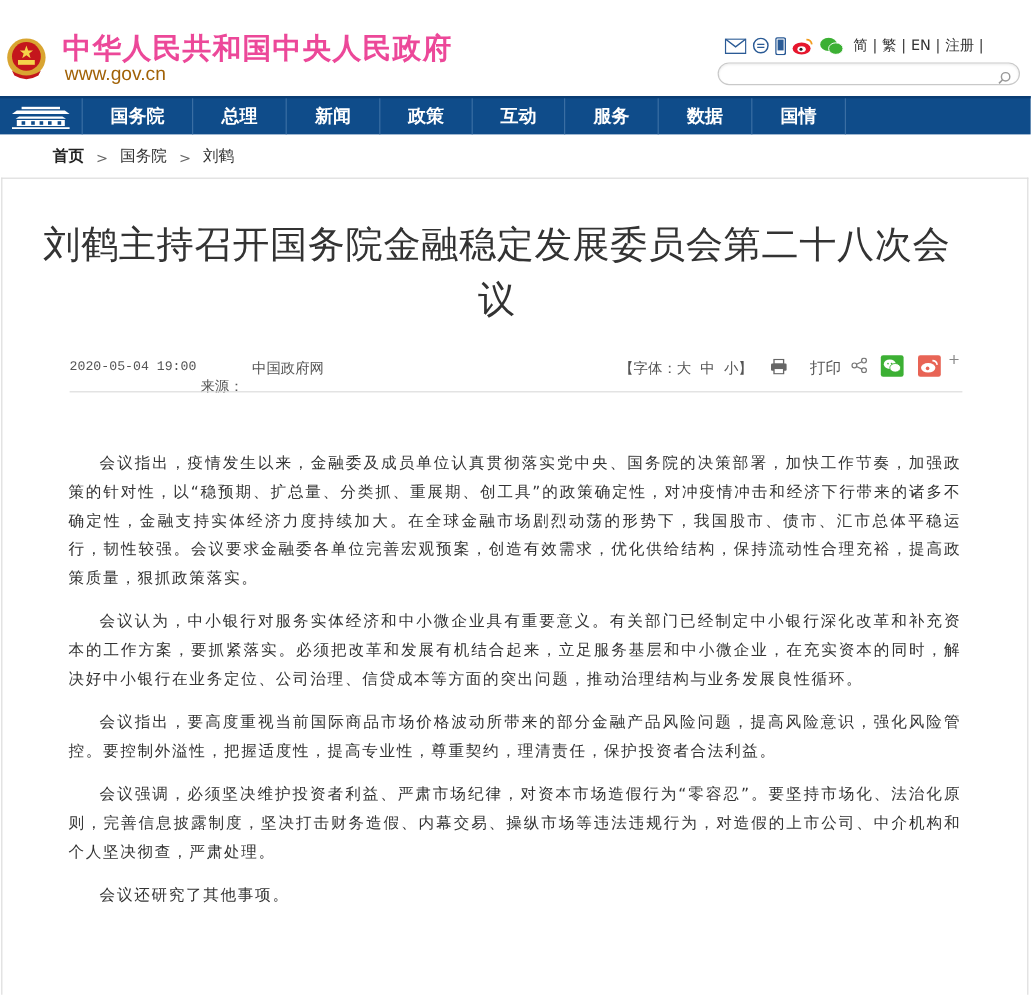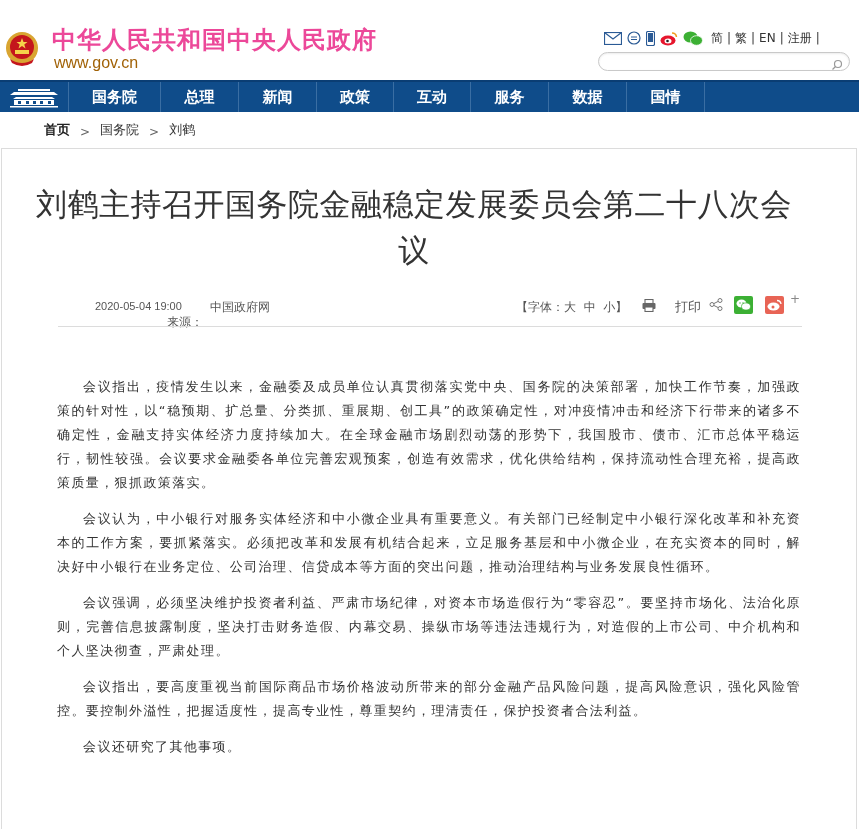--- a/index.html
+++ b/index.html
@@ -28,21 +28,21 @@
   
   .breadcrumb { position: absolute; left: 0; top: 121px; height: 18px; display: flex; align-items: flex-end; font-size: 13px; color: #333; margin-left: 44px; }
   .breadcrumb .home { font-weight: bold; color: #222; }
   .breadcrumb .arrow { margin: 0 10px; color: #666; font-size: 12px; }
 
   
   .article-box { position: absolute; left: 1px; top: 148px; width: 856px; height: 700px; border: 1px solid #dcdcdc; border-bottom: none; }
   .article-title { position: absolute; left: 24px; top: 181px; width: 780px; text-align: center; font-size: 31px; line-height: 46px; color: #333; font-weight: normal; letter-spacing: 0.5px; }
 
   .meta { position: absolute; left: 58px; top: 298px; width: 744px; height: 24px; font-size: 12px; color: #555; }
-  .meta .date { position: absolute; left: 0; top: 2px; font-family: Liberation Sans, sans-serif; font-size: 11px; color: #555; margin-left: 37px; }
+  .meta .date { position: absolute; left: 0; top: 2px; font-family: Liberation Mono, monospace; font-size: 11px; color: #555; }
   .meta .source-label { position: absolute; left: 109px; top: 1px; margin-top: 15px; }
   .meta .source { position: absolute; left: 152px; top: 1px; }
   .meta .fontsize { position: absolute; left: 458px; top: 1px; white-space: nowrap; }
   .meta .fontsize span { cursor: pointer; }
   .meta .print { position: absolute; left: 584px; top: 0; display: flex; align-items: center; cursor: pointer; gap: 15px; }
   .meta .print-label { margin-left: 4px; font-size: 13px; }
   .meta .share { position: absolute; left: 651px; top: 0; }
   .meta .wechat { position: absolute; left: 676px; top: -2px; width: 19px; height: 18px; background: #3cb034; border-radius: 2px; display: flex; align-items: center; justify-content: center; }
   .meta .weibo { position: absolute; left: 707px; top: -2px; width: 19px; height: 18px; background: #e86455; border-radius: 2px; display: flex; align-items: center; justify-content: center; }
   .meta .more { position: absolute; left: 732px; top: -6px; font-size: 12px; color: #888; }
@@ -200,16 +200,16 @@
         <path d="M10 1.5 Q13.5 1.5 14 5" fill="none" stroke="#fff" stroke-width="1.3"></path>
       </svg>
   </span>
   <span class="more">+</span>
 </div>
 <div class="meta-divider"></div>
 
 <div class="article-body">
   <p>会议指出，疫情发生以来，金融委及成员单位认真贯彻落实党中央、国务院的决策部署，加快工作节奏，加强政策的针对性，以“稳预期、扩总量、分类抓、重展期、创工具”的政策确定性，对冲疫情冲击和经济下行带来的诸多不确定性，金融支持实体经济力度持续加大。在全球金融市场剧烈动荡的形势下，我国股市、债市、汇市总体平稳运行，韧性较强。会议要求金融委各单位完善宏观预案，创造有效需求，优化供给结构，保持流动性合理充裕，提高政策质量，狠抓政策落实。</p>
   <p>会议认为，中小银行对服务实体经济和中小微企业具有重要意义。有关部门已经制定中小银行深化改革和补充资本的工作方案，要抓紧落实。必须把改革和发展有机结合起来，立足服务基层和中小微企业，在充实资本的同时，解决好中小银行在业务定位、公司治理、信贷成本等方面的突出问题，推动治理结构与业务发展良性循环。</p>
+  <p>会议指出，要高度重视当前国际商品市场价格波动所带来的部分金融产品风险问题，提高风险意识，强化风险管控。要控制外溢性，把握适度性，提高专业性，尊重契约，理清责任，保护投资者合法利益。</p>
   <p>会议强调，必须坚决维护投资者利益、严肃市场纪律，对资本市场造假行为“零容忍”。要坚持市场化、法治化原则，完善信息披露制度，坚决打击财务造假、内幕交易、操纵市场等违法违规行为，对造假的上市公司、中介机构和个人坚决彻查，严肃处理。</p>
-  <p>会议指出，要高度重视当前国际商品市场价格波动所带来的部分金融产品风险问题，提高风险意识，强化风险管控。要控制外溢性，把握适度性，提高专业性，尊重契约，理清责任，保护投资者合法利益。</p>
   <p>会议还研究了其他事项。</p>
 </div>
 
 </body></html>

